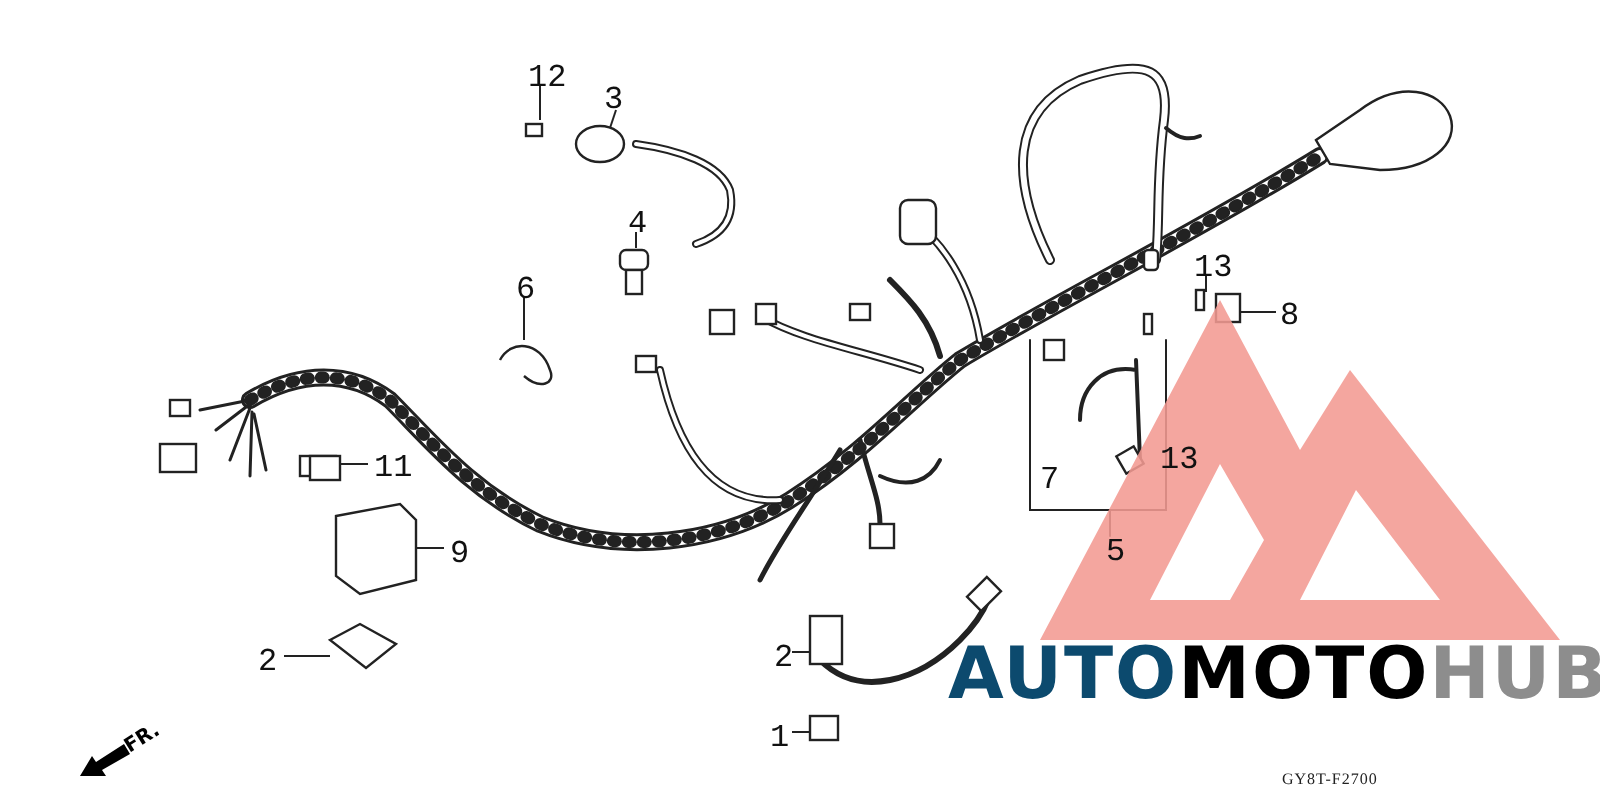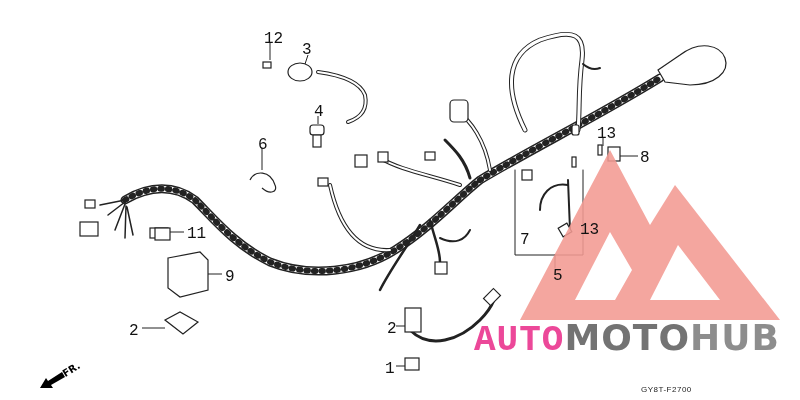--- a/index.html
+++ b/index.html
@@ -1,19 +1,19 @@
 <!DOCTYPE html>
 <html><head>
 <meta charset="utf-8">
 <style>
   html, body { margin: 0; padding: 0; background: #ffffff; }
   body { width: 800px; height: 400px; position: relative; overflow: hidden; font-family: "Liberation Sans", sans-serif; }
   #diagram { position: absolute; left: 0; top: 0; width: 800px; height: 400px; }
   .callout { position: absolute; font-family: Liberation Mono, monospace; font-size: 16px; color: #111; line-height: 1; }
-  .code { position: absolute; font-family: Liberation Sans, sans-serif; font-size: 8px; color: #222; letter-spacing: 0.5px; }
+  .code { position: absolute; font-family: Liberation Serif, serif; font-size: 8px; color: #222; letter-spacing: 0.5px; }
   .fr { position: absolute; font-family: "DejaVu Sans", sans-serif; font-weight: bold; font-size: 10px; color: #000; transform: rotate(-32deg); }
   .wm { position: absolute; font-family: "DejaVu Sans", sans-serif; font-weight: bold; font-size: 36px; letter-spacing: 1px; line-height: 1; }
 </style>
 </head>
 <body>
 
 <svg id="diagram" viewBox="0 0 800 400" xmlns="http://www.w3.org/2000/svg">
   <defs>
     <pattern id="wrap" patternUnits="userSpaceOnUse" width="8" height="8" patternTransform="rotate(35)">
       <rect width="8" height="8" fill="#fff"></rect>
@@ -139,14 +139,14 @@
 <div style="position:absolute;left:38px;top:362px;">
   <svg width="30" height="24" viewBox="0 0 30 24" style="position:absolute;left:0;top:6px;">
     <polygon points="2,20 8,10 10,13 24,4 27,9 13,17 15,20" fill="#000"></polygon>
   </svg>
   <div class="fr" style="left:24px;top:2px;">FR.</div>
 </div>
 
 <div class="code" style="left:641px;top:385px;">GY8T-F2700</div>
 
 <div style="position:absolute;left:474px;top:320px;white-space:nowrap;">
-  <span class="wm" style="position:static;color:#ec4899;font-family:Liberation Mono, monospace;">AUTO</span><span class="wm" style="position:static;color:#737373;">MOTO</span><span class="wm" style="position:static;color:#8d8d8d;">HUB</span>
+  <span class="wm" style="position:static;color:#0c4a6e;">AUTO</span><span class="wm" style="position:static;color:#000000;">MOTO</span><span class="wm" style="position:static;color:#8d8d8d;">HUB</span>
 </div>
 
 </body></html>

